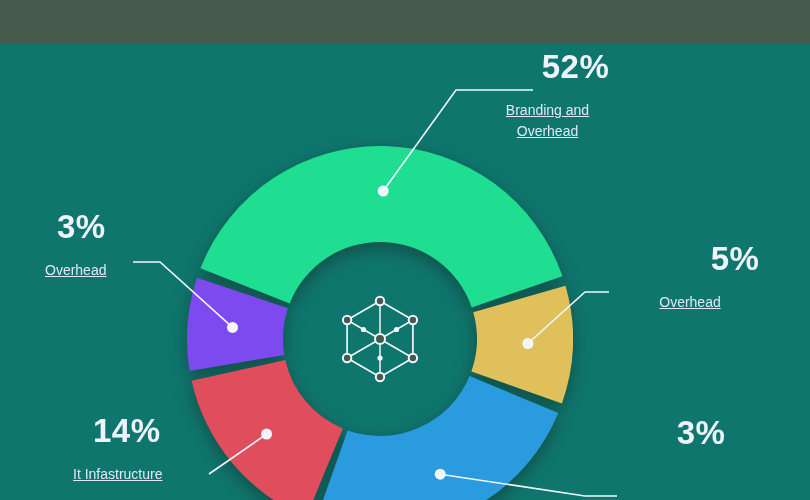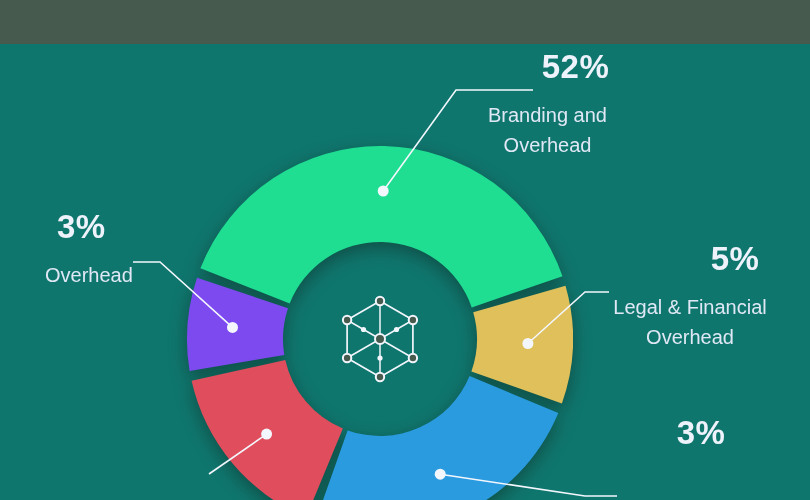--- a/index.html
+++ b/index.html
@@ -35,24 +35,25 @@
   .pct {
     position: relative;
     font-size: 33px;
     font-weight: 700;
     line-height: 1;
     letter-spacing: 0.5px;
     color: #eef2fb;
   }
   .sub {
     margin-top: 17px;
-    font-size: 20px;
+    font-size: 14px;
     line-height: 1.5;
     font-weight: 400;
     color: #e0e8f5;
+    text-decoration: underline;
   }
   .align-center { text-align: center; }
   .align-left { text-align: left; }
 </style>
 </head>
 <body>
 
 <div class="stage">
 
   <svg id="donut-svg" width="810" height="500" viewBox="0 0 810 500">
@@ -100,29 +101,34 @@
     <div class="pct" style="left:28px;">52%</div>
     <div class="sub">
       <div>Branding and</div>
       <div>Overhead</div>
     </div>
   </div>
 
   <div class="lb align-center" style="top:198px;left:605px;width:170px;">
     <div class="pct" style="left:45px;">5%</div>
     <div class="sub">
-      <div>Legal &amp; Financial</div>
       <div>Overhead</div>
     </div>
   </div>
 
   <div class="lb align-center" style="top:372px;left:610px;width:130px;">
     <div class="pct" style="left:26px;">3%</div>
   </div>
 
+  <div class="lb align-left" style="top:370px;left:73px;width:170px;">
+    <div class="pct" style="left:20px;">14%</div>
+    <div class="sub">
+      <div>It Infastructure</div>
+    </div>
+  </div>
 
   <div class="lb align-left" style="top:166px;left:45px;width:130px;">
     <div class="pct" style="left:12px;">3%</div>
     <div class="sub">
       <div>Overhead</div>
     </div>
   </div>
 
 </div>
 

